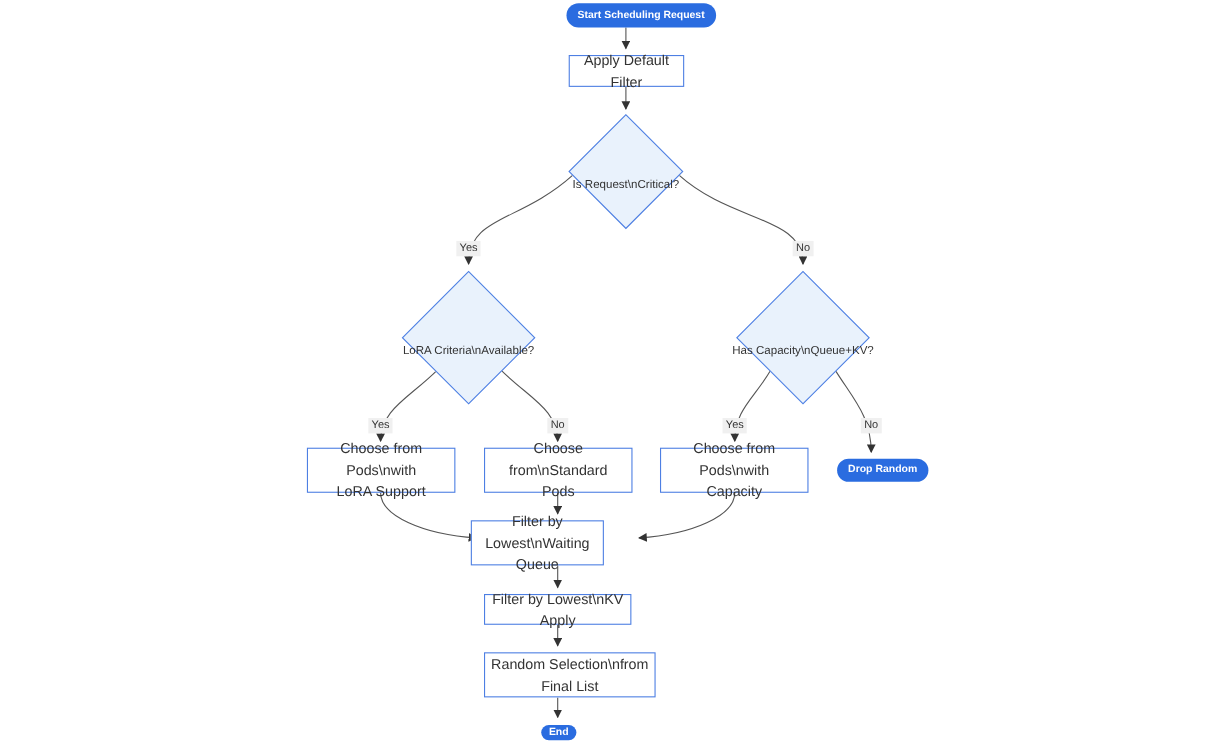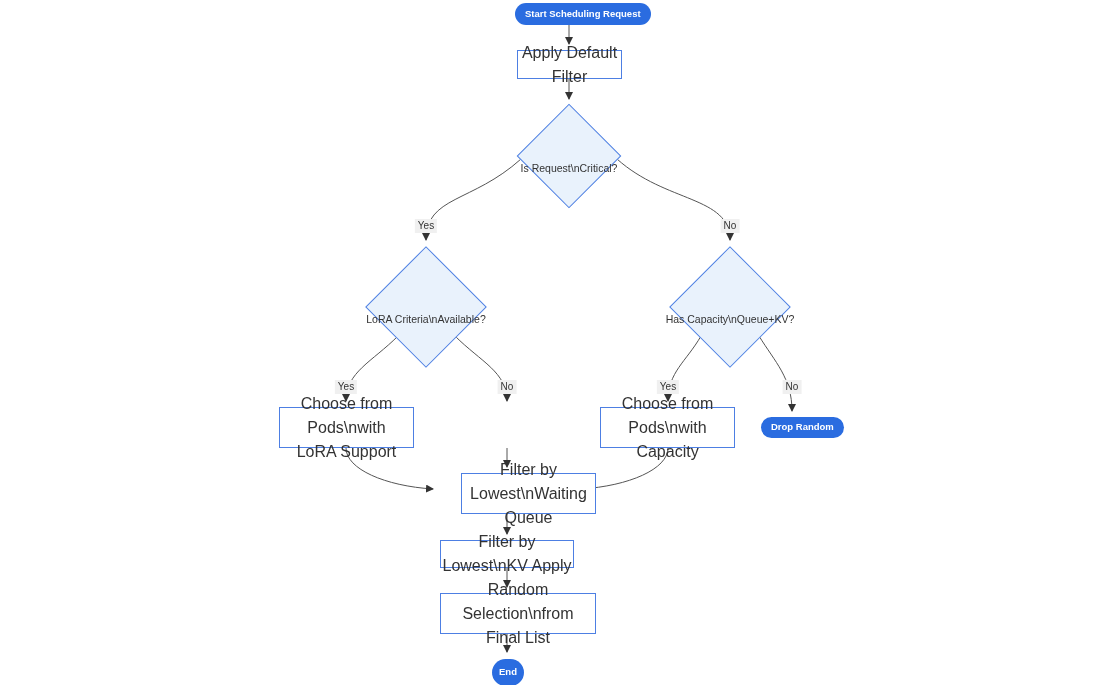--- a/index.html
+++ b/index.html
@@ -15,21 +15,21 @@
     --background: #ffffff;
   }
   * { margin: 0; padding: 0; box-sizing: border-box; }
   html, body { width: 1103px; height: 685px; background: var(--background); overflow: hidden; }
   body { font-family: "Liberation Sans", sans-serif; position: relative; }
   #canvas { position: absolute; left: 0; top: 0; width: 1103px; height: 685px; }
   #edges { position: absolute; left: 0; top: 0; width: 1103px; height: 685px; }
   path.edge { fill: none; stroke: var(--edge); stroke-width: 1; }
   .node {
     position: absolute; display: flex; align-items: center; justify-content: center;
-    text-align: center; font-size: 16px; color: var(--text); line-height: 1.5;
+    text-align: center; font-size: 13px; color: var(--text); line-height: 1.5;
   }
   .rect { background: var(--node-fill); border: 1px solid var(--node-border); }
   .pill {
     background: var(--pill-fill); color: var(--pill-text); border-radius: 999px;
     font-weight: 700; font-size: 9.5px; white-space: nowrap; padding: 0 10px;
   }
   .lines { white-space: pre-line; }
   .diamond-box { position: absolute; }
   .diamond-shape {
     position: absolute; left: 50%; top: 50%;
@@ -88,35 +88,37 @@
   </div>
 
   <div class="diamond-box" style="left:669px; top:246px; width:122px; height:122px;">
     <div class="diamond-shape" style="width:86px; height:86px;"></div>
     <div class="diamond-label">Has Capacity\nQueue+KV?</div>
   </div>
 
   <div class="node rect lines" style="left:279px; top:407px; width:135px; height:41px;">Choose from Pods\nwith
 LoRA Support</div>
 
+  <div class="node rect lines" style="left:440px; top:407px; width:135px; height:41px;">Choose from\nStandard
+Pods</div>
 
   <div class="node rect lines" style="left:600px; top:407px; width:135px; height:41px;">Choose from Pods\nwith
 Capacity</div>
 
   <div class="node pill" style="left:761px; top:417px; min-width:62px; height:21px;">Drop Random</div>
 
-  <div class="node rect lines" style="left:461px; top:473px; width:135px; height:41px;">Filter by Lowest\nWaiting
+  <div class="node rect lines" style="left:428px; top:473px; width:121px; height:41px;">Filter by Lowest\nWaiting
 Queue</div>
 
   <div class="node rect" style="left:440px; top:540px; width:134px; height:28px;">Filter by Lowest\nKV Apply</div>
 
   <div class="node rect lines" style="left:440px; top:593px; width:156px; height:41px;">Random Selection\nfrom
 Final List</div>
 
-  <div class="node pill" style="left:492px; top:659px; min-width:31px; height:27px; padding:0 7px;">End</div>
+  <div class="node pill" style="left:492px; top:659px; min-width:31px; height:14px; padding:0 7px;">End</div>
 
   <div class="edge-label" style="left:426px; top:226px;">Yes</div>
   <div class="edge-label" style="left:730px; top:226px;">No</div>
   <div class="edge-label" style="left:346px; top:387px;">Yes</div>
   <div class="edge-label" style="left:507px; top:387px;">No</div>
   <div class="edge-label" style="left:668px; top:387px;">Yes</div>
   <div class="edge-label" style="left:792px; top:387px;">No</div>
 
 </div>
 

